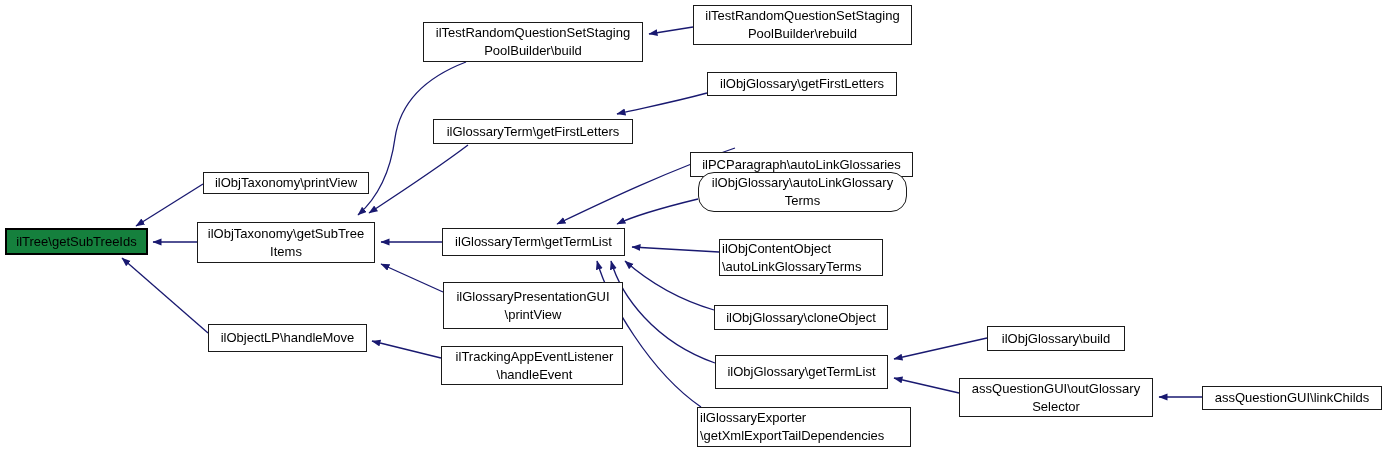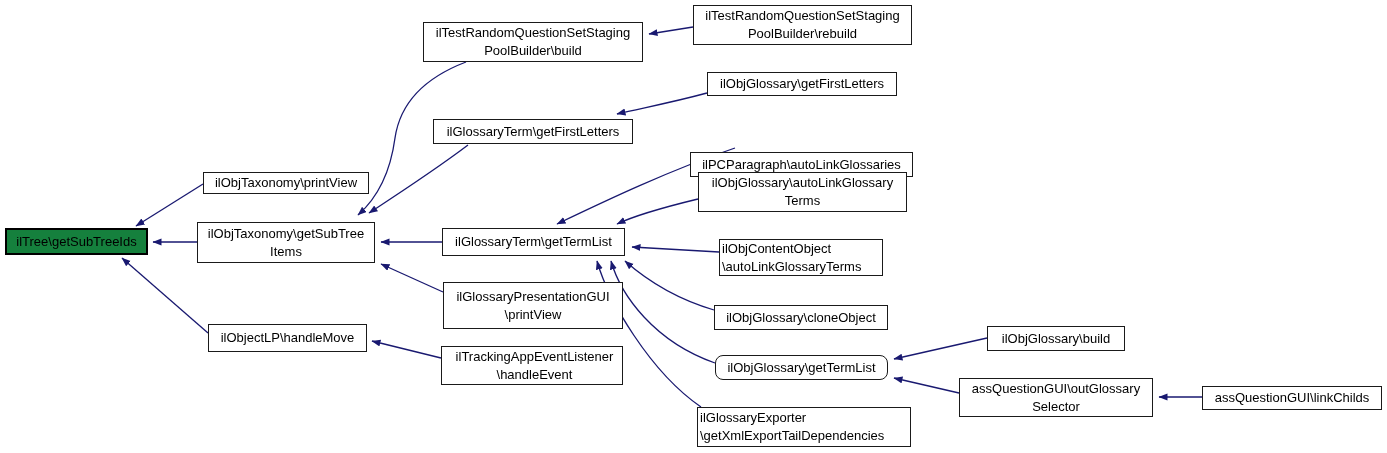--- a/index.html
+++ b/index.html
@@ -97,36 +97,36 @@
 
   <div class="node" style="left:693px; top:5px; width:219px; height:40px;">ilTestRandomQuestionSetStaging
 PoolBuilder\rebuild</div>
 
   <div class="node" style="left:707px; top:72px; width:190px; height:24px;">ilObjGlossary\getFirstLetters</div>
 
   <div class="node" style="left:433px; top:119px; width:200px; height:25px;">ilGlossaryTerm\getFirstLetters</div>
 
   <div class="node" style="left:690px; top:122px; width:223px; height:25px;margin-top:30px;">ilPCParagraph\autoLinkGlossaries</div>
 
-  <div class="node" style="left:698px; top:172px; width:209px; height:40px;">ilObjGlossary\autoLinkGlossary
+  <div class="node" style="left:698px; top:172px; width:209px; height:40px;border-radius:16px;">ilObjGlossary\autoLinkGlossary
 Terms</div>
 
   <div class="node" style="left:442px; top:228px; width:183px; height:28px;">ilGlossaryTerm\getTermList</div>
 
   <div class="node align-left" style="left:719px; top:239px; width:164px; height:37px;">ilObjContentObject
 \autoLinkGlossaryTerms</div>
 
   <div class="node" style="left:443px; top:282px; width:180px; height:47px;">ilGlossaryPresentationGUI
 \printView</div>
 
   <div class="node" style="left:714px; top:305px; width:174px; height:25px;">ilObjGlossary\cloneObject</div>
 
   <div class="node" style="left:987px; top:326px; width:138px; height:25px;">ilObjGlossary\build</div>
 
-  <div class="node" style="left:715px; top:355px; width:173px; height:25px;border-radius:8px;">ilObjGlossary\getTermList</div>
+  <div class="node" style="left:715px; top:355px; width:173px; height:34px;">ilObjGlossary\getTermList</div>
 
   <div class="node" style="left:959px; top:378px; width:194px; height:39px;">assQuestionGUI\outGlossary
 Selector</div>
 
   <div class="node" style="left:1202px; top:386px; width:180px; height:24px;">assQuestionGUI\linkChilds</div>
 
   <div class="node" style="left:441px; top:346px; width:182px; height:39px;padding-left:7px;">ilTrackingAppEventListener
 \handleEvent</div>
 
   <div class="node align-left" style="left:697px; top:407px; width:214px; height:40px;">ilGlossaryExporter

